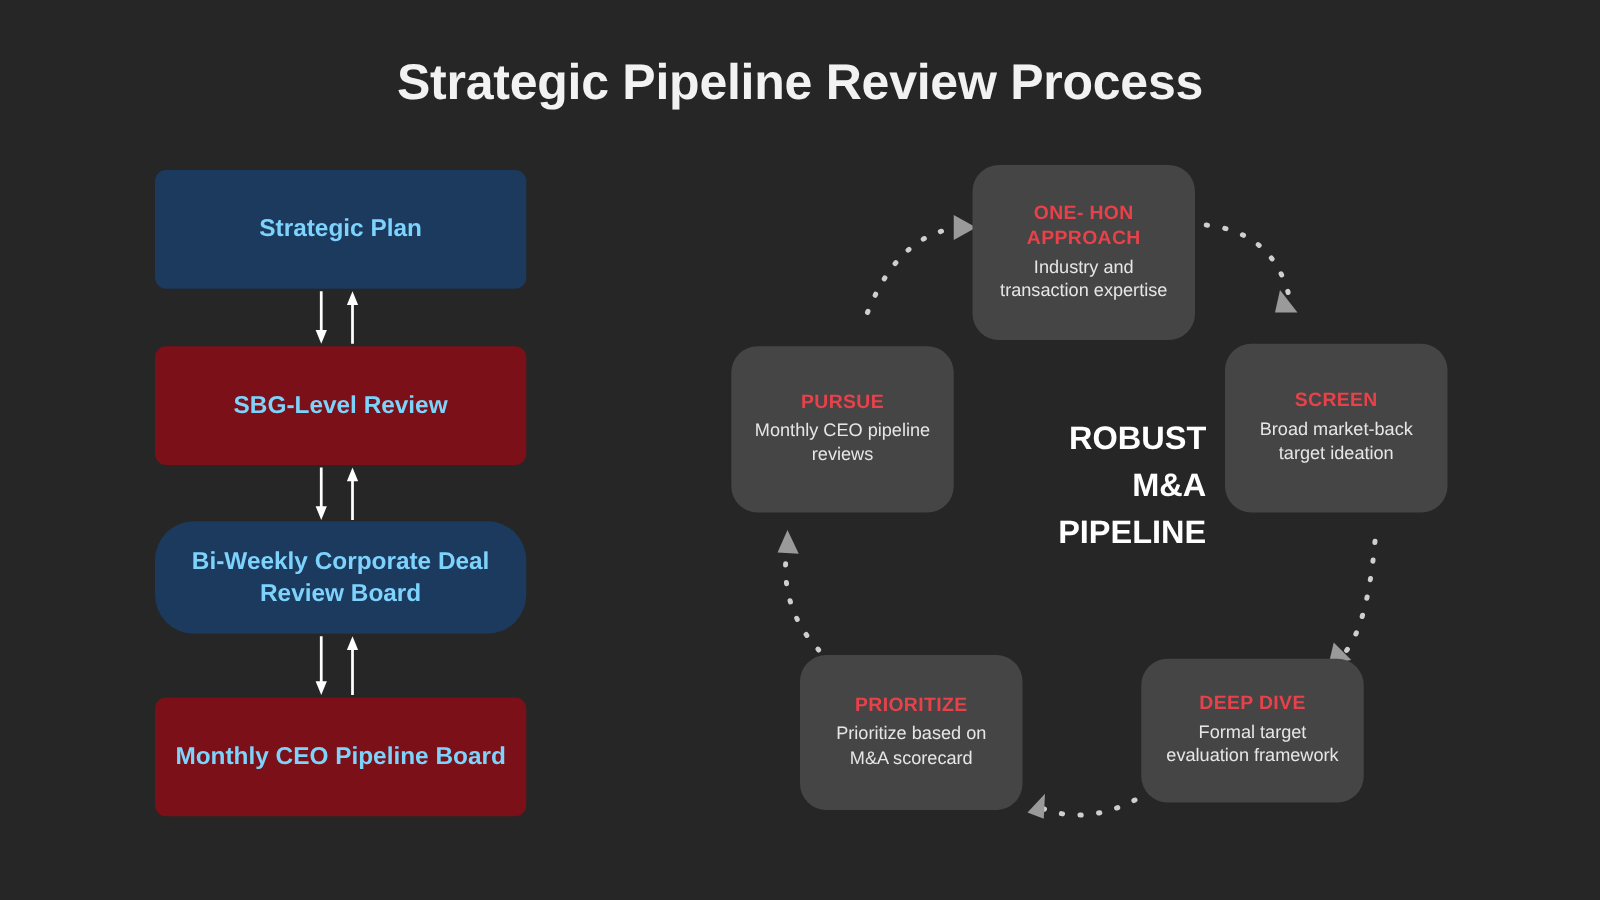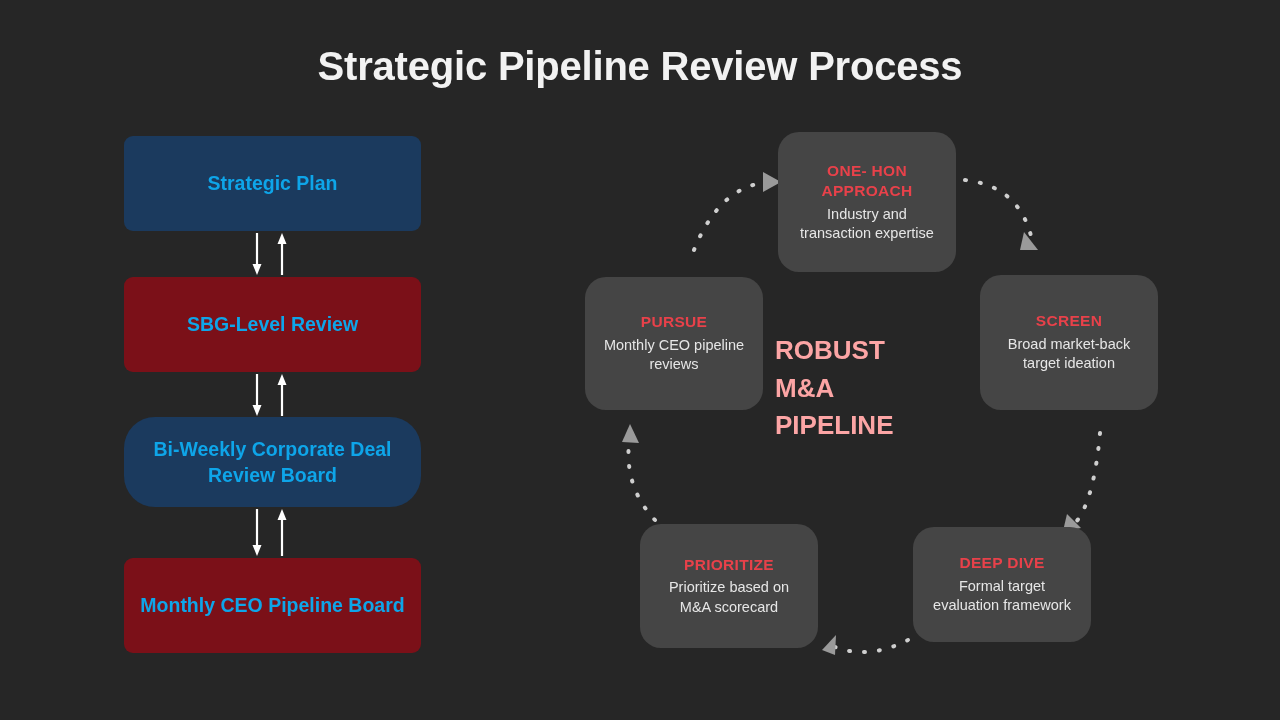--- a/index.html
+++ b/index.html
@@ -48,21 +48,21 @@
 
   .flow-box {
     position: absolute;
     left: 0;
     width: 297px;
     border-radius: 9px;
     display: flex;
     align-items: center;
     justify-content: center;
     text-align: center;
-    color: #0ea5e9;
+    color: #7dd3fc;
     font-weight: bold;
     font-size: 19.5px;
     line-height: 1.35;
     padding: 0 14px;
   }
 
   .flow-box.blue { background: #1b3a5e; }
   .flow-box.red  { background: #7b1018; }
 
   #flow-box-0 { top: 0px;   height: 95px; }
@@ -131,22 +131,22 @@
   #cycle-node-1 { left: 420px; top: 165px; width: 178px; height: 135px; }   
   #cycle-node-2 { left: 353px; top: 417px; width: 178px; height: 115px; }   
   #cycle-node-3 { left:  80px; top: 414px; width: 178px; height: 124px; }   
   #cycle-node-4 { left:  25px; top: 167px; width: 178px; height: 133px; }   
 
   #cycle-center {
     position: absolute;
     left: 215px;
     top: 222px;
     width: 190px;
-    text-align: left;
-    color: #fca5a5;
+    text-align: right;
+    color: #ffffff;
     font-weight: bold;
     font-size: 26px;
     line-height: 1.45;
     white-space: pre-line;
   }
 </style>
 </head>
 <body>
 
 <div id="slide">

